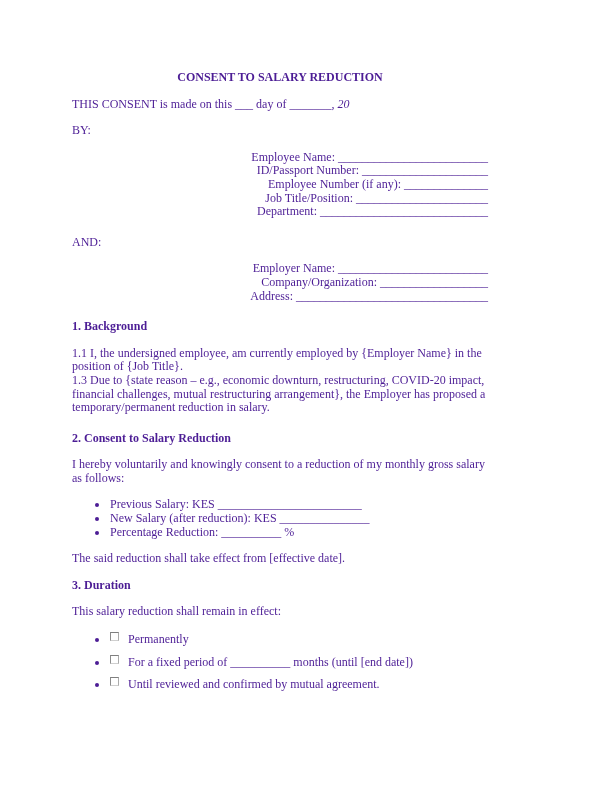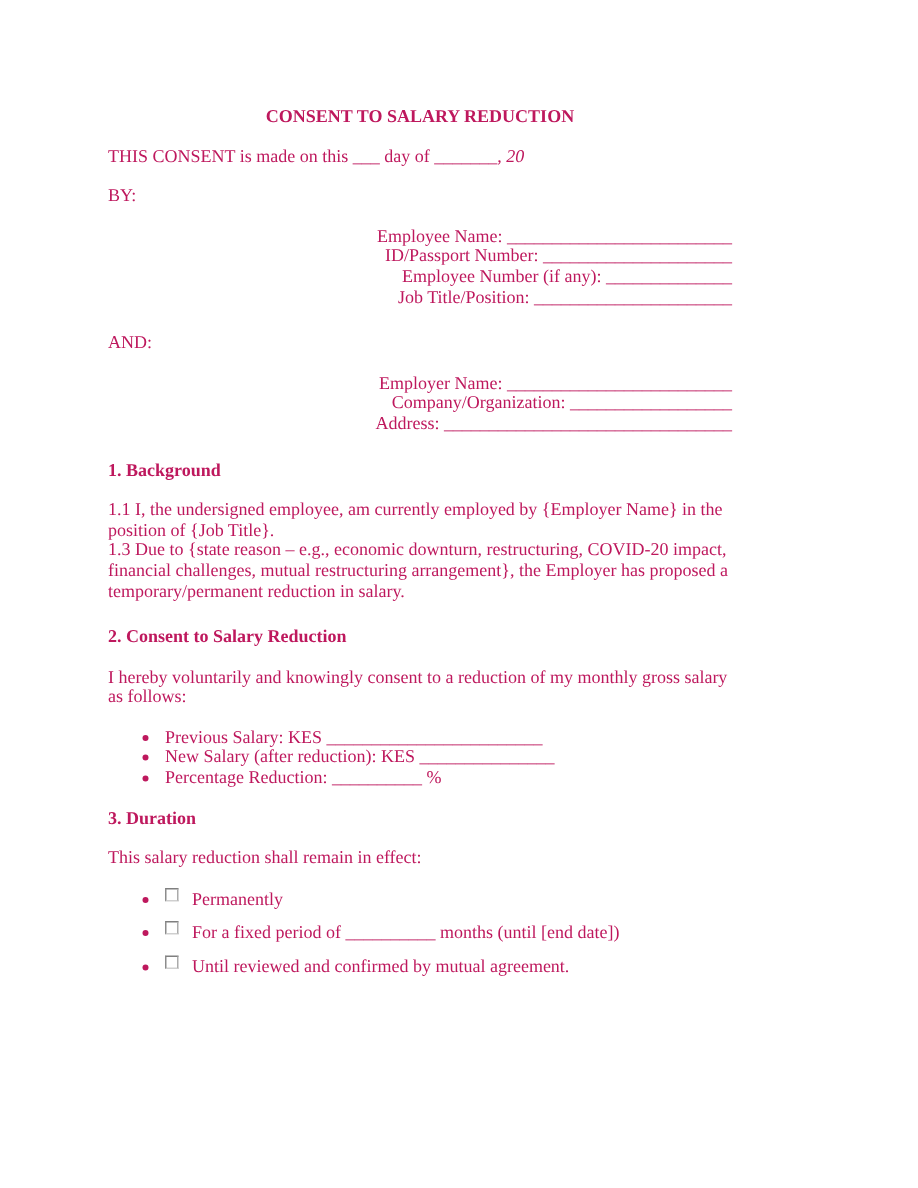--- a/index.html
+++ b/index.html
@@ -3,21 +3,21 @@
 <meta charset="utf-8">
 <style>
   * { box-sizing: border-box; }
   html, body { margin: 0; padding: 0; background: #ffffff; }
   .page {
     position: relative;
     width: 560px;
     height: 792px;
     margin: 0;
     background: #ffffff;
-    color: #be185d;
+    color: #4c1d95;
     font-family: "Liberation Serif", serif;
     font-size: 12px;
     line-height: 13.6px;
     padding: 71px 72px 0 72px;
     overflow: hidden;
   }
   .doc-title {
     text-align: center;
     font-weight: bold;
     margin: 0 0 13px 0;
@@ -71,20 +71,23 @@
     </div>
     <div class="field-row">
       <span>ID/Passport Number:</span><span class="field-blank">_____________________</span>
     </div>
     <div class="field-row">
       <span>Employee Number (if any):</span><span class="field-blank">______________</span>
     </div>
     <div class="field-row">
       <span>Job Title/Position:</span><span class="field-blank">______________________</span>
     </div>
+    <div class="field-row">
+      <span>Department:</span><span class="field-blank">____________________________</span>
+    </div>
   </div>
 
   <div class="para">AND:</div>
 
   <div class="field-block">
     <div class="field-row">
       <span>Employer Name:</span><span class="field-blank">_________________________</span>
     </div>
     <div class="field-row">
       <span>Company/Organization:</span><span class="field-blank">__________________</span>
@@ -104,20 +107,21 @@
   <div class="section-heading">2. Consent to Salary Reduction</div>
 
   <div class="para">I hereby voluntarily and knowingly consent to a reduction of my monthly gross salary as follows:</div>
 
   <ul class="salary-list">
     <li>Previous Salary: KES ________________________</li>
     <li>New Salary (after reduction): KES _______________</li>
     <li>Percentage Reduction: __________ %</li>
   </ul>
 
+  <div class="para">The said reduction shall take effect from [effective date].</div>
 
   <div class="section-heading">3. Duration</div>
 
   <div class="para">This salary reduction shall remain in effect:</div>
 
   <ul class="option-list">
     <li>
       <span class="checkbox"></span><span>Permanently</span>
     </li>
     <li>

